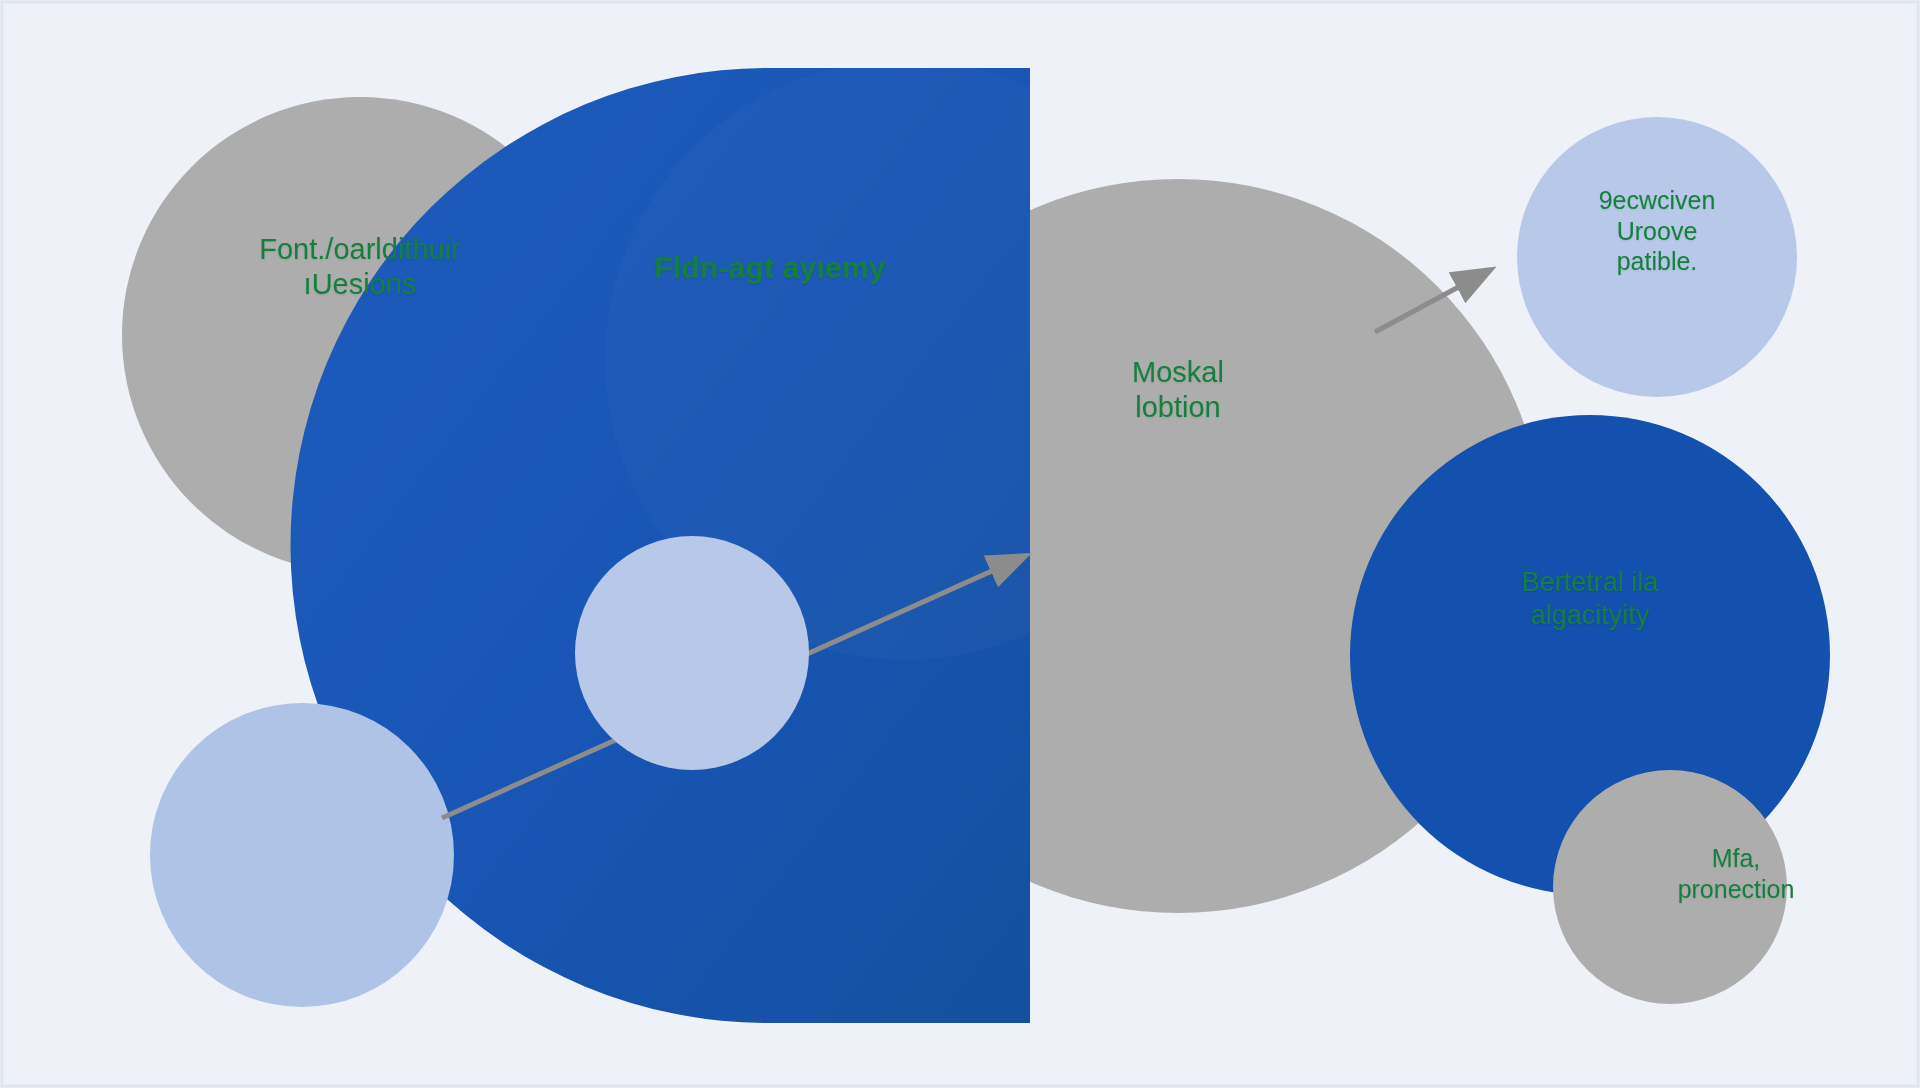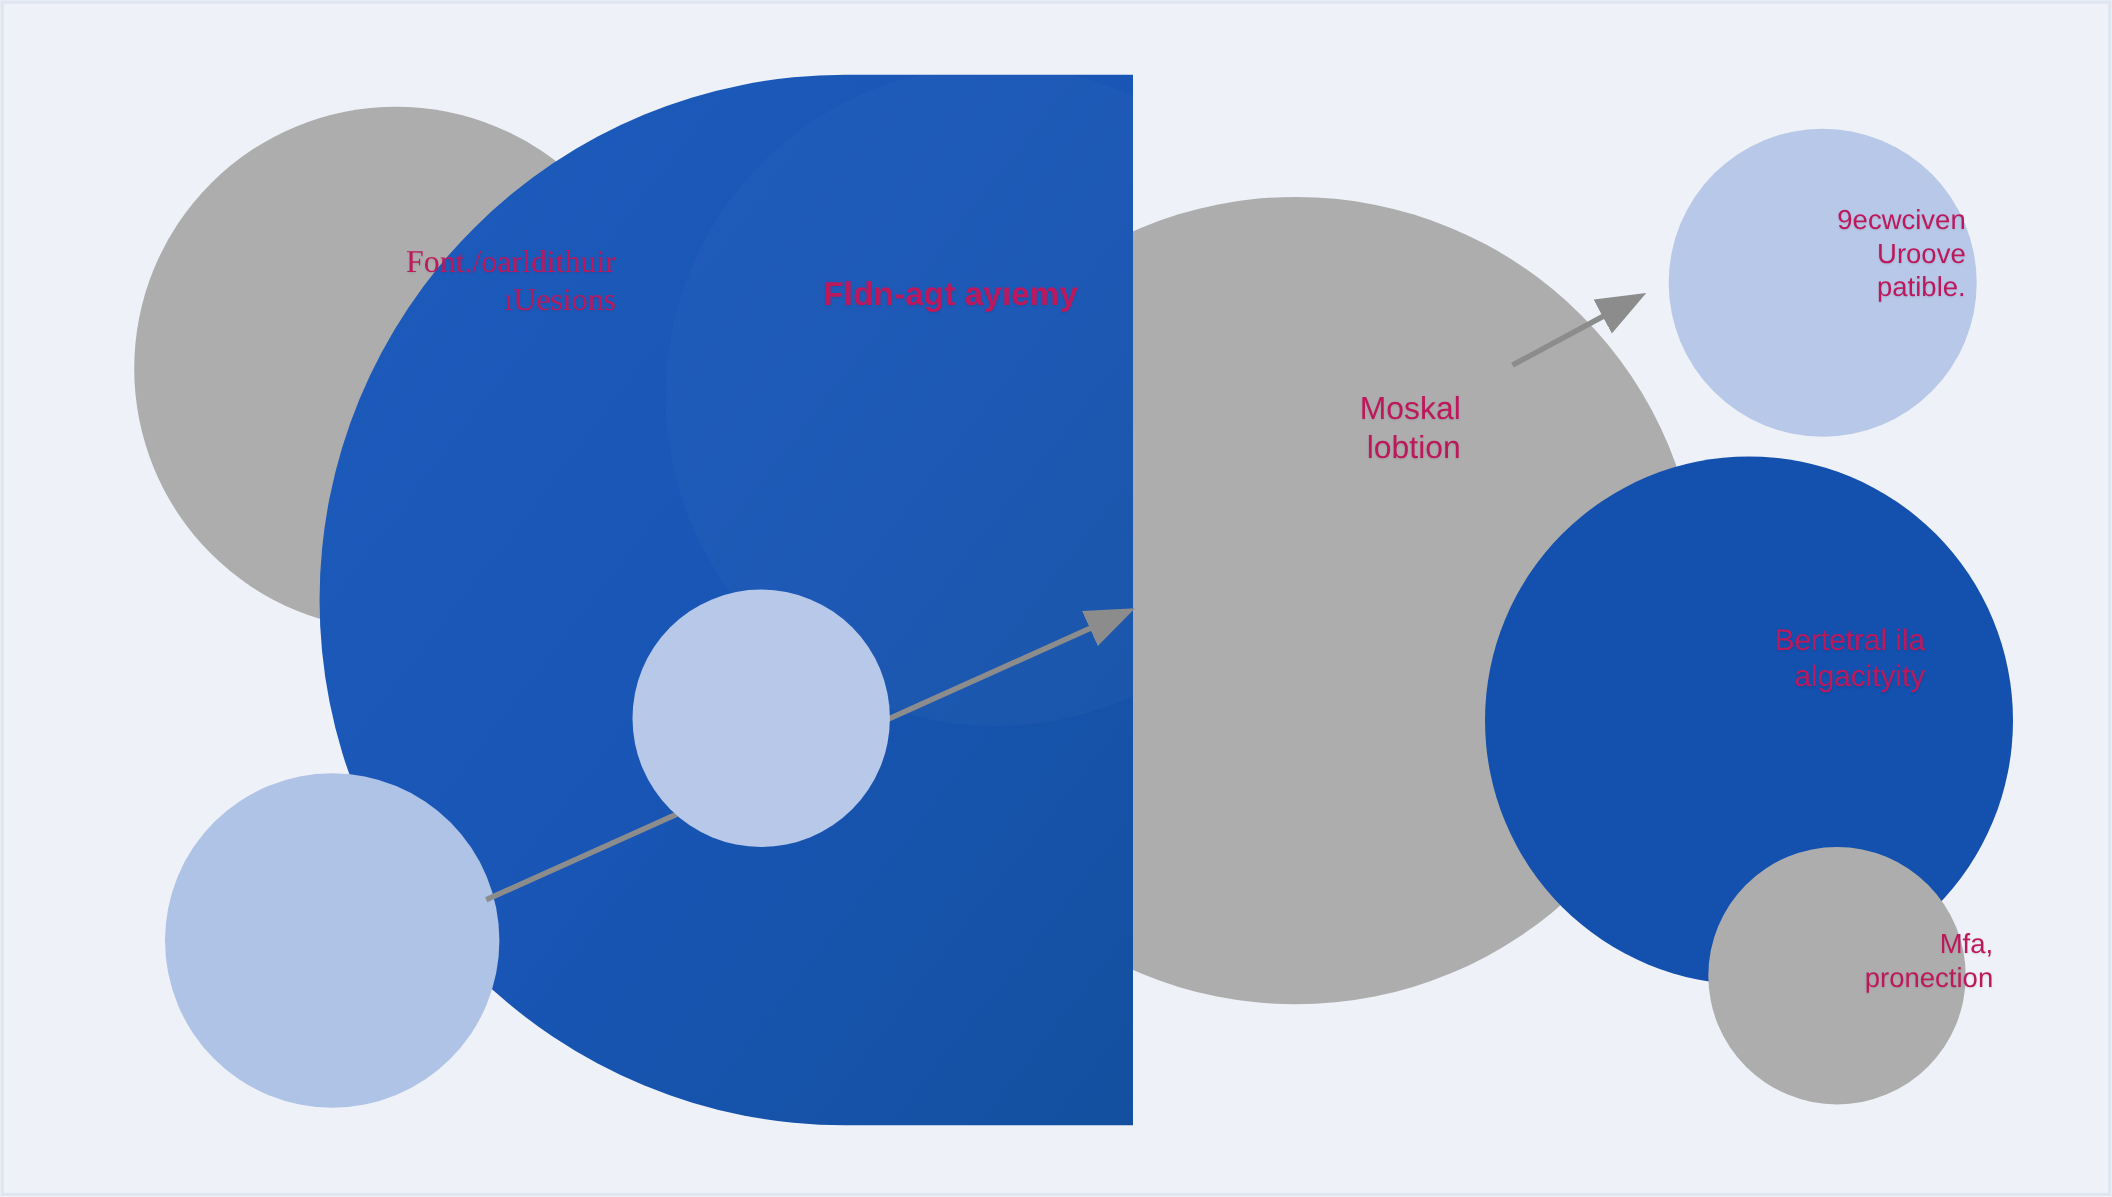--- a/index.html
+++ b/index.html
@@ -21,22 +21,22 @@
   }
   #canvas svg {
     position: absolute;
     top: 0;
     left: 0;
     width: 1920px;
     height: 1088px;
   }
   .node-label {
     position: absolute;
-    text-align: right;
-    color: #be185d;
+    text-align: center;
+    color: #15803d;
     line-height: 1.22;
     white-space: pre-line;
     pointer-events: none;
     text-shadow: 0 1px 2px rgba(0,0,0,0.10);
     font-weight: 400;
   }
   .lbl-capsule {
     font-size: 30px;
     font-weight: 600;
     letter-spacing: 0.2px;
@@ -87,32 +87,32 @@
     <circle cx="1657" cy="257" r="140" fill="#b7c8e8"></circle>
 
     <circle cx="1670" cy="887" r="117" fill="#adadad"></circle>
 
     <line x1="442" y1="818" x2="1025" y2="556" stroke="#8c8c8c" stroke-width="5" marker-end="url(#arrowhead)"></line>
     <line x1="1375" y1="332" x2="1490" y2="270" stroke="#8c8c8c" stroke-width="5" marker-end="url(#arrowhead)"></line>
 
     <circle cx="692" cy="653" r="117" fill="#b7c8e8"></circle>
   </svg>
 
-  <div class="node-label lbl-big" style="left:160px; top:221px; width:400px;font-family:Liberation Serif, serif;">Font./oarldithuir
+  <div class="node-label lbl-big" style="left:160px; top:232px; width:400px;">Font./oarldithuir
 ıUesions</div>
 
   <div class="node-label lbl-capsule" style="left:560px; top:250px; width:420px;">Fldn-agt ayıemy</div>
 
   <div class="node-label lbl-big" style="left:1028px; top:355px; width:300px;">Moskal
 lobtion</div>
 
   <div class="node-label lbl-small" style="left:1527px; top:185px; width:260px;">9ecwciven
 Uroove
 patible.</div>
 
   <div class="node-label lbl-med" style="left:1430px; top:566px; width:320px;">Bertetral ila
 algacityity</div>
 
-  <div class="node-label lbl-small" style="left:1572px; top:843px; width:240px;">Mfa,
+  <div class="node-label lbl-small" style="left:1616px; top:843px; width:240px;">Mfa,
 pronection</div>
 
 
 </div>
 
 </body></html>

